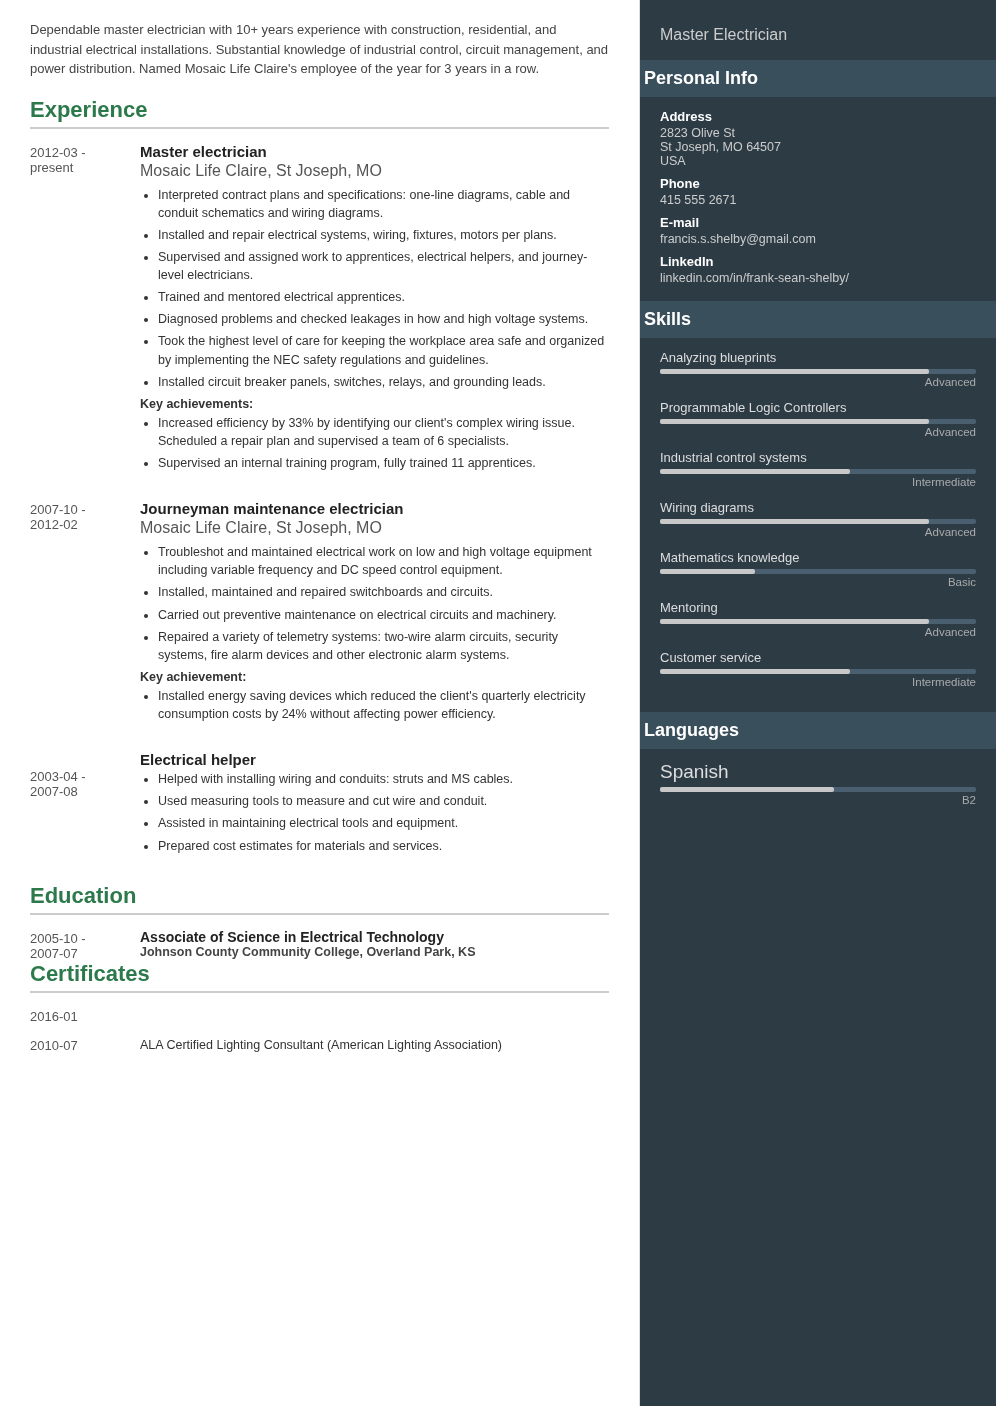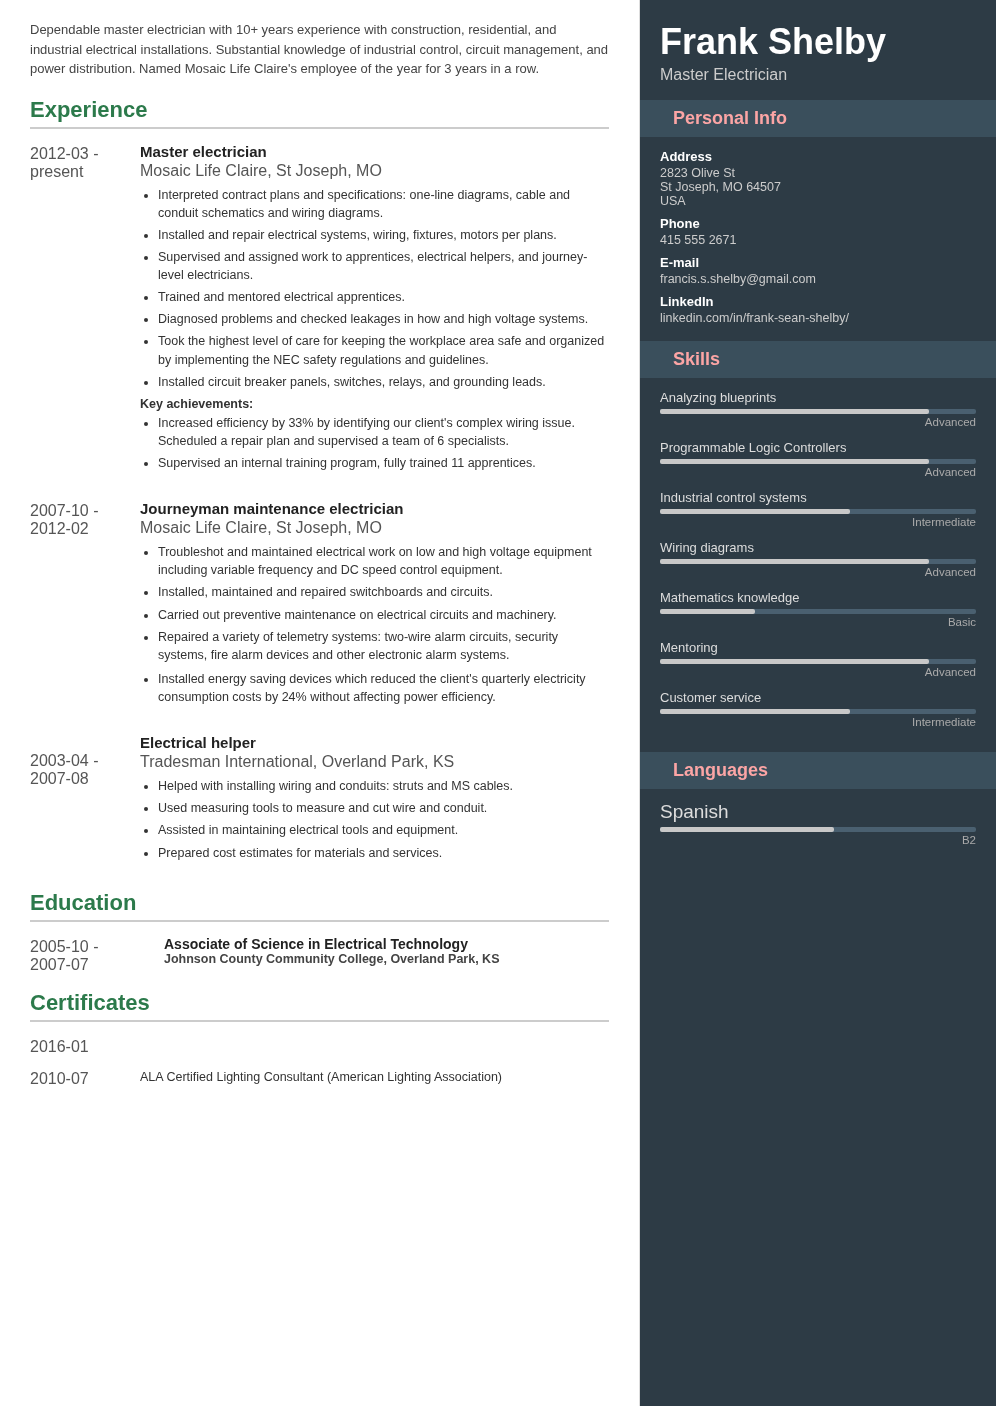--- a/index.html
+++ b/index.html
@@ -35,21 +35,21 @@
       border-bottom: 2px solid #ccc;
       padding-bottom: 4px;
       margin-bottom: 14px;
     }
     .experience-entry {
       display: flex;
       margin-bottom: 22px;
     }
     .date-col {
       flex: 0 0 110px;
-      font-size: 16px;
+      font-size: 13px;
       color: #555;
       padding-top: 2px;
     }
     .entry-content {
       flex: 1;
     }
     .job-title {
       font-size: 15px;
       font-weight: bold;
       color: #222;
@@ -69,22 +69,21 @@
       line-height: 1.45;
       font-size: 12.5px;
     }
     .key-achievements-label {
       font-weight: bold;
       font-size: 12.5px;
       margin-bottom: 3px;
     }
     .education-entry {
       display: flex;
-      margin-bottom: 16px;
-      gap: 24px;
+      margin-bottom: 0;
     }
     .edu-title {
       font-size: 14px;
       font-weight: bold;
       color: #222;
     }
     .edu-school {
       font-size: 12.5px;
       font-weight: bold;
       color: #444;
@@ -117,23 +116,23 @@
       line-height: 1.1;
     }
     .job-subtitle {
       font-size: 16px;
       color: #ccc;
       margin-top: 4px;
     }
     .right-section-title {
       font-size: 18px;
       font-weight: bold;
-      color: #fca5a5;
+      color: #ffffff;
       background: #3a4f5c;
-      padding: 8px 33px;
+      padding: 8px 4px;
       margin-bottom: 12px;
     }
     .personal-info-block {
       padding: 0 20px 8px 20px;
     }
     .info-label {
       font-weight: bold;
       color: #fff;
       font-size: 13px;
       margin-bottom: 2px;
@@ -239,31 +238,31 @@
 2012-02</div>
           <div class="entry-content">
             <div class="job-title">Journeyman maintenance electrician</div>
             <div class="company-name">Mosaic Life Claire, St Joseph, MO</div>
             <ul>
               <li>Troubleshot and maintained electrical work on low and high voltage equipment including variable frequency and DC speed control equipment.</li>
               <li>Installed, maintained and repaired switchboards and circuits.</li>
               <li>Carried out preventive maintenance on electrical circuits and machinery.</li>
               <li>Repaired a variety of telemetry systems: two-wire alarm circuits, security systems, fire alarm devices and other electronic alarm systems.</li>
             </ul>
+            <div class="key-achievements-label">Key achievement:</div>
             <ul>
               <li>Installed energy saving devices which reduced the client's quarterly electricity consumption costs by 24% without affecting power efficiency.</li>
             </ul>
           </div>
         </div>
         <div class="experience-entry">
           <div class="date-col" style="white-space: pre-line; margin-top: 16px;">2003-04 -
 2007-08</div>
           <div class="entry-content">
             <div class="job-title">Electrical helper</div>
-            <div class="company-name">Tradesman International, Overland Park, KS</div>
             <ul>
               <li>Helped with installing wiring and conduits: struts and MS cables.</li>
               <li>Used measuring tools to measure and cut wire and conduit.</li>
               <li>Assisted in maintaining electrical tools and equipment.</li>
               <li>Prepared cost estimates for materials and services.</li>
             </ul>
           </div>
         </div>
       </div>
 
@@ -286,21 +285,20 @@
         </div>
         <div class="cert-entry">
           <div class="date-col">2010-07</div>
           <div class="cert-text">ALA Certified Lighting Consultant (American Lighting Association)</div>
         </div>
       </div>
   </div>
 
   <div class="right-col">
     <div class="name-block">
-      <div class="full-name">Frank Shelby</div>
       <div class="job-subtitle">Master Electrician</div>
     </div>
 
     <div class="right-section-title">Personal Info</div>
     <div class="personal-info-block">
       <div class="info-label">Address</div>
       <div class="info-value">
         <span>2823 Olive St</span><br>
         <span>St Joseph, MO 64507</span><br>
         <span>USA</span>

